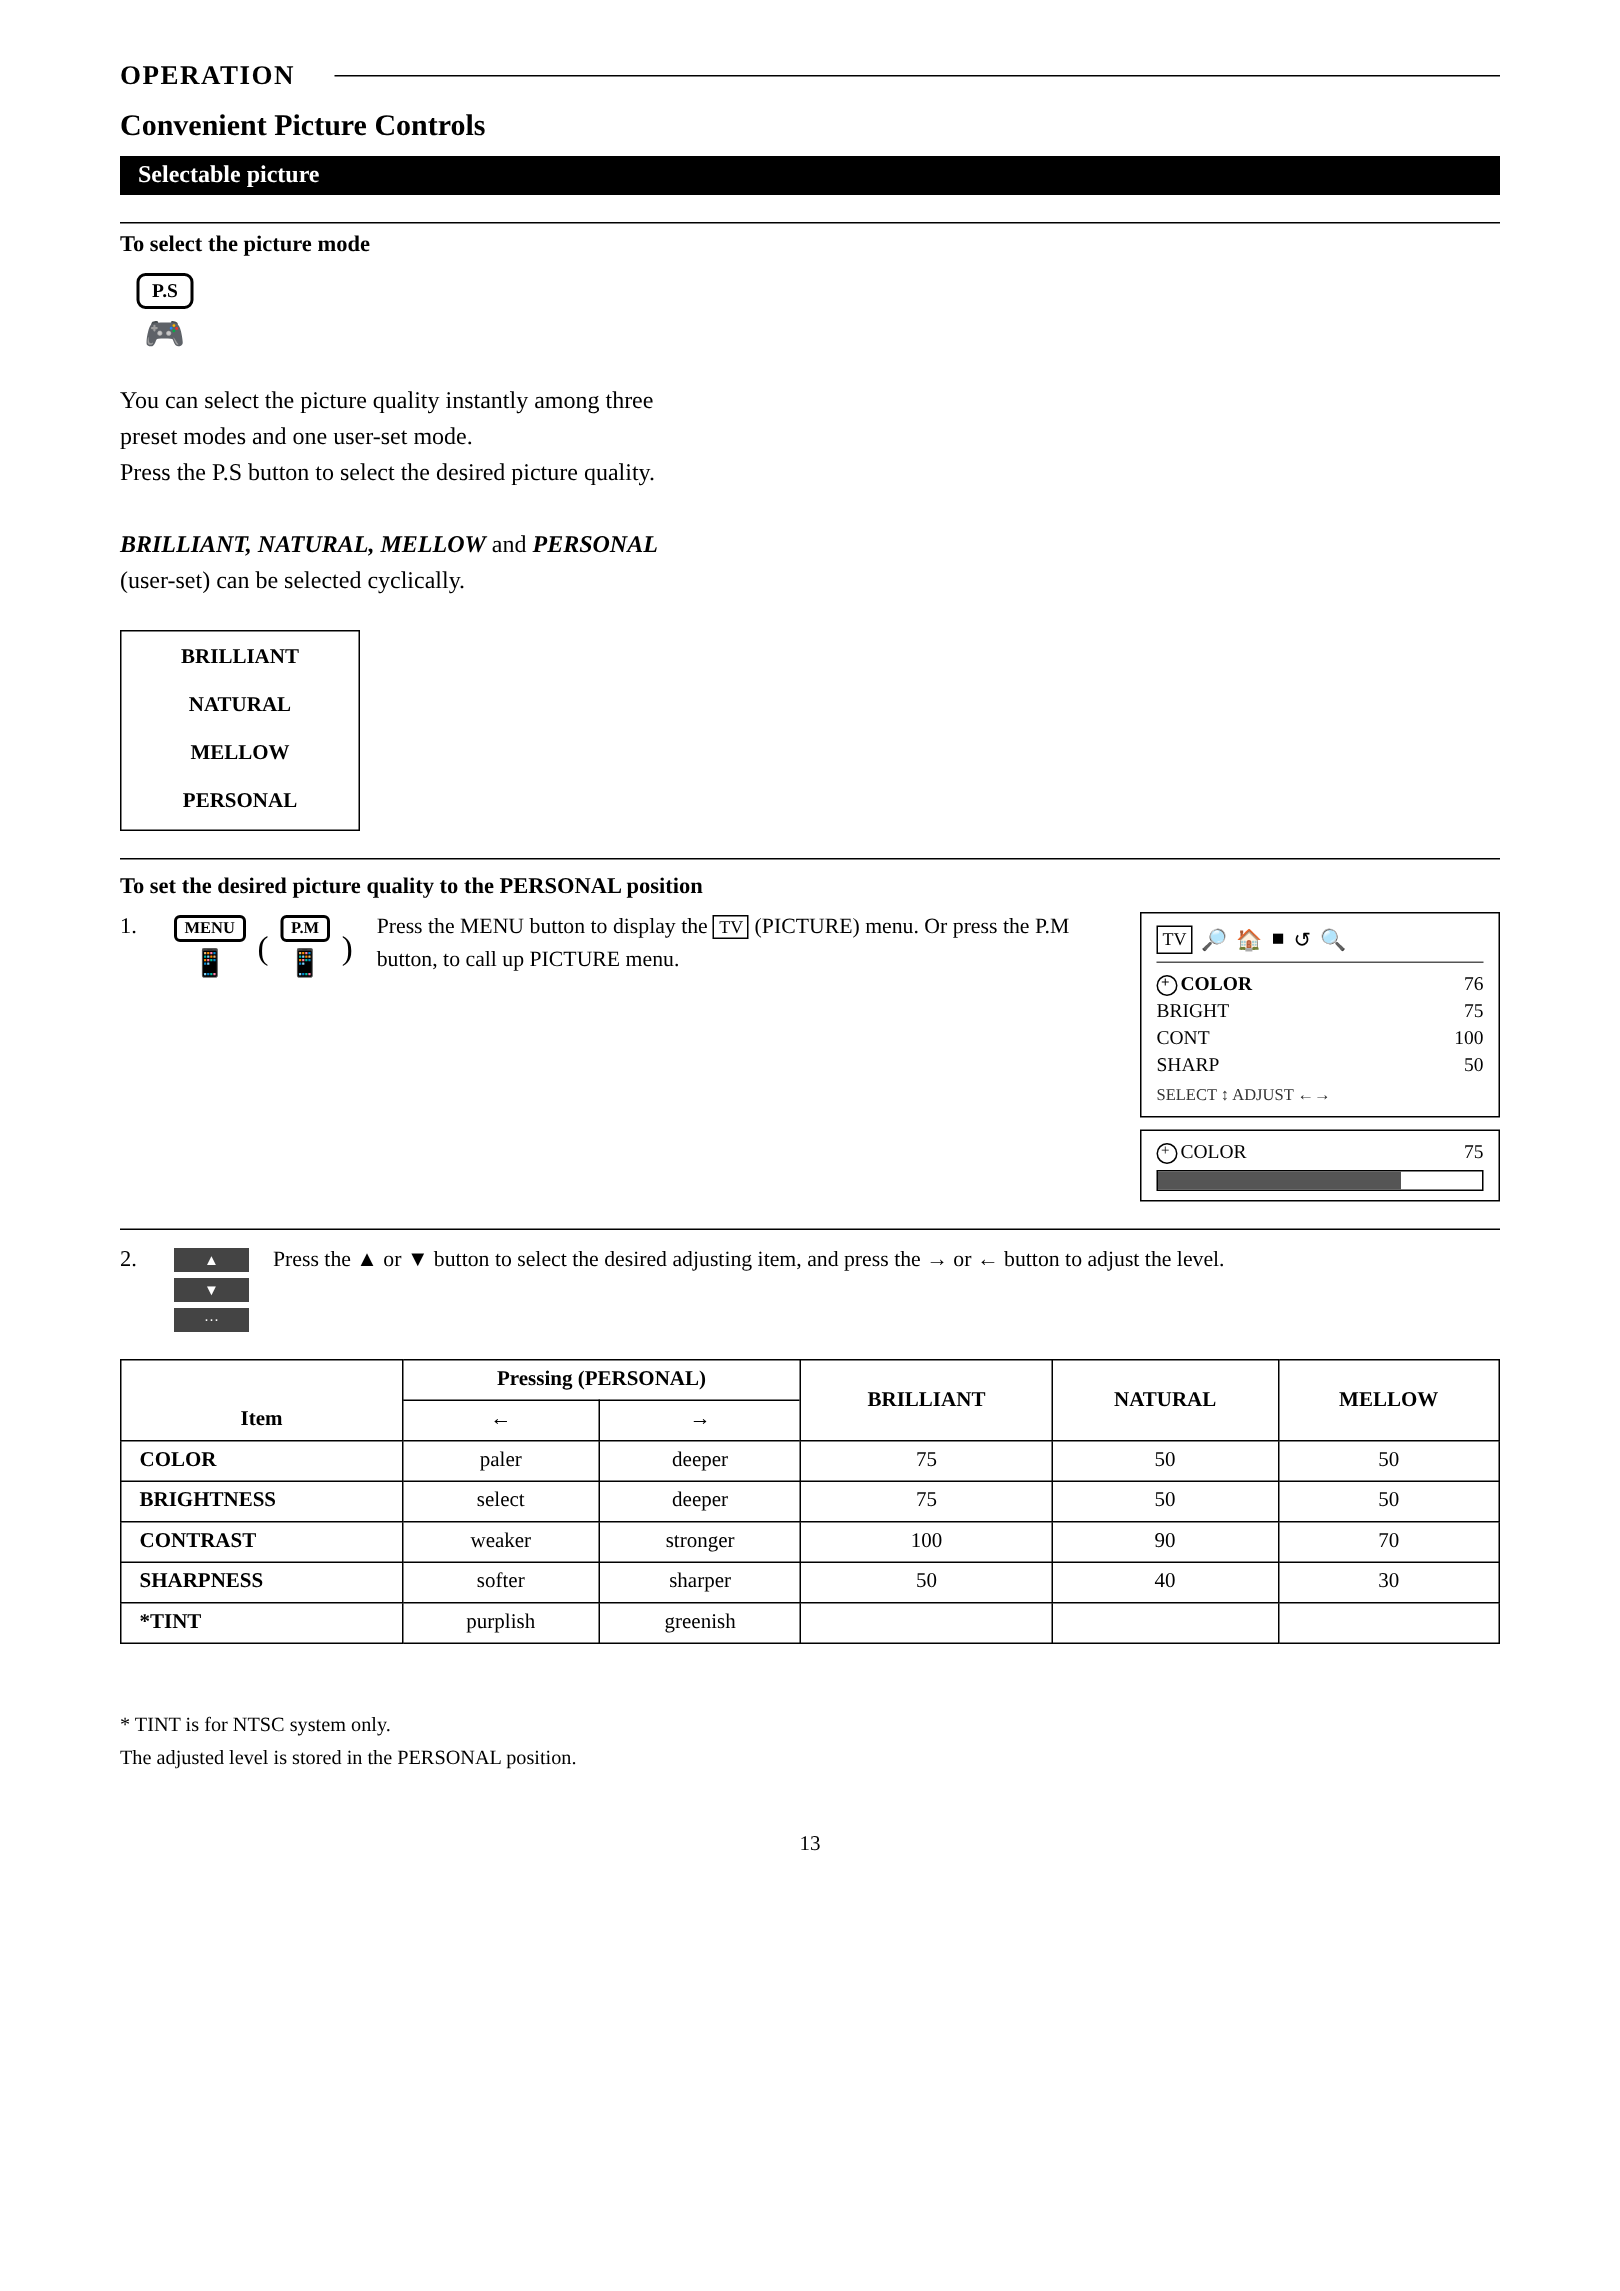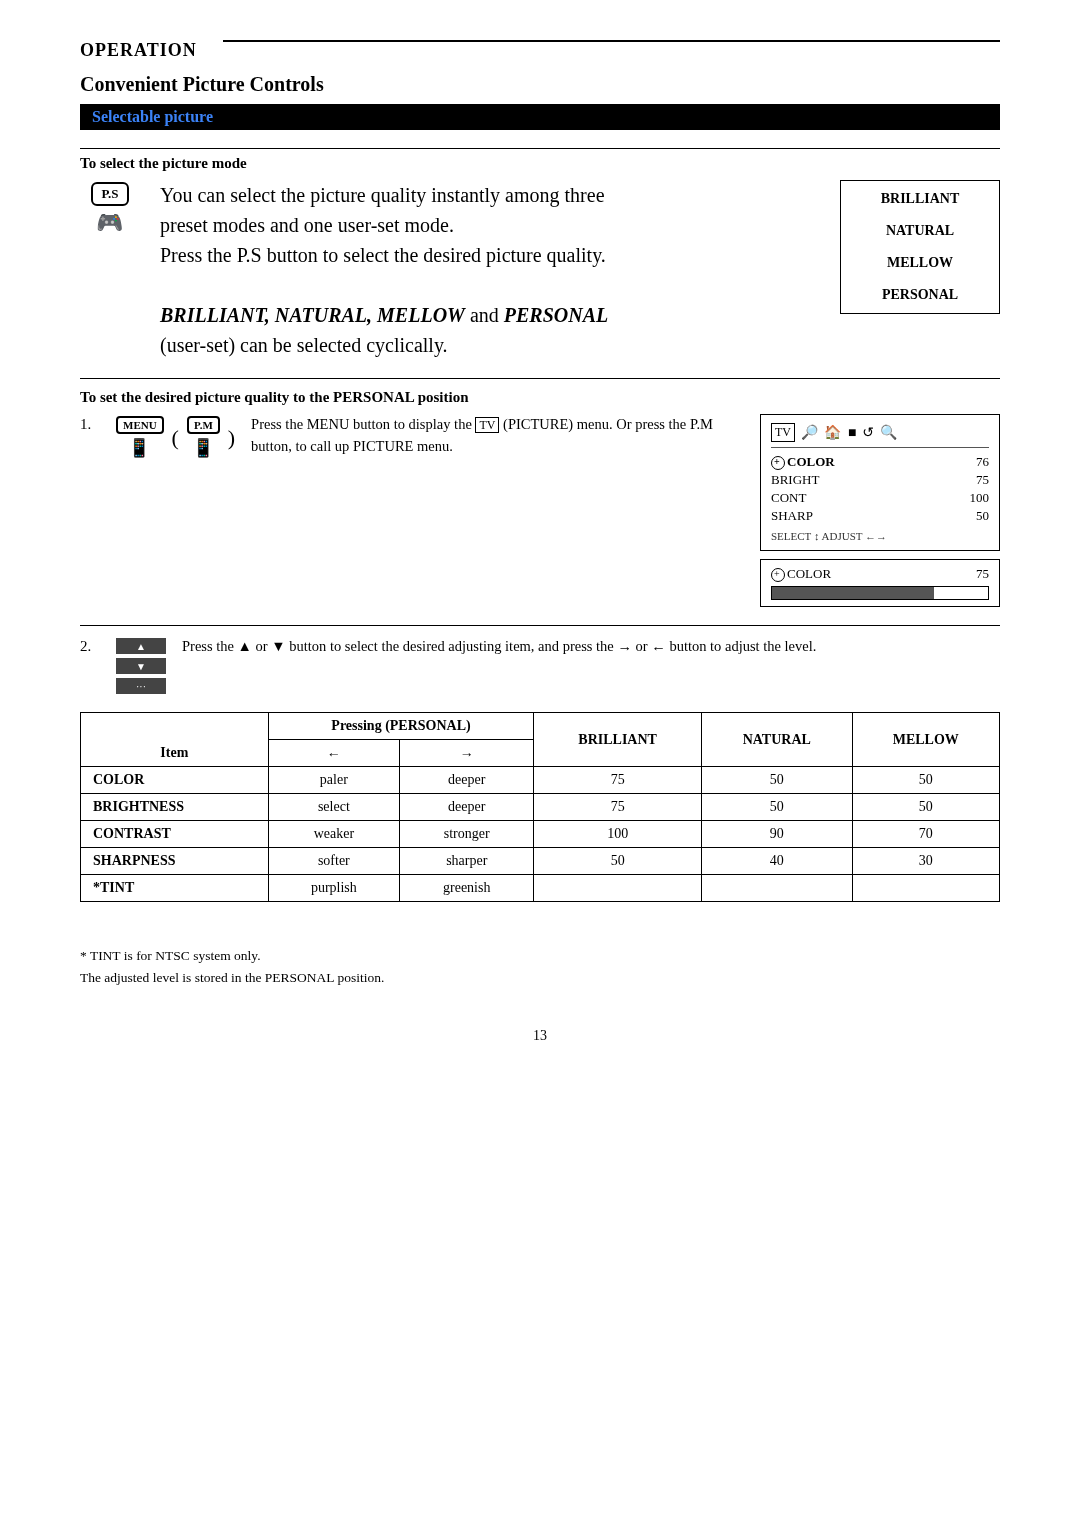--- a/index.html
+++ b/index.html
@@ -14,20 +14,21 @@
     }
 
     
     .operation-section {
       margin-bottom: 12px;
     }
     .operation-heading {
       font-size: 18px;
       font-weight: bold;
       display: flex;
+      align-items: center;
       gap: 16px;
     }
     .operation-heading-text {
       font-size: 18px;
       font-weight: bold;
       letter-spacing: 1px;
     }
     .operation-line {
       flex: 1;
       height: 1.5px;
@@ -38,21 +39,21 @@
     
     .convenient-heading {
       font-size: 20px;
       font-weight: bold;
       margin-bottom: 8px;
     }
 
     
     .selectable-bar {
       background: #000;
-      color: #3b82f6;
+      color: #ffffff;
       font-size: 16px;
       font-weight: bold;
       padding: 4px 12px;
       margin-bottom: 18px;
     }
 
     
     .sub-heading-line {
       border-top: 1px solid #000;
       padding-top: 6px;
@@ -63,20 +64,21 @@
       font-size: 15px;
       margin-bottom: 8px;
     }
 
     
     .picture-mode-section {
       display: flex;
       align-items: flex-start;
       gap: 20px;
       margin-bottom: 18px;
+      flex-direction: column;
     }
     .ps-icon {
       width: 60px;
       flex-shrink: 0;
       display: flex;
       flex-direction: column;
       align-items: center;
       margin-top: 2px;
     }
     .ps-button {
@@ -87,21 +89,21 @@
       font-weight: bold;
       display: inline-block;
       margin-bottom: 4px;
     }
     .ps-remote {
       font-size: 22px;
     }
 
     .picture-mode-text {
       flex: 1;
-      font-size: 20px;
+      font-size: 16px;
       line-height: 1.5;
     }
     .picture-mode-text .italic-bold {
       font-style: italic;
       font-weight: bold;
     }
 
     .mode-list-box {
       border: 1.5px solid #000;
       width: 160px;

